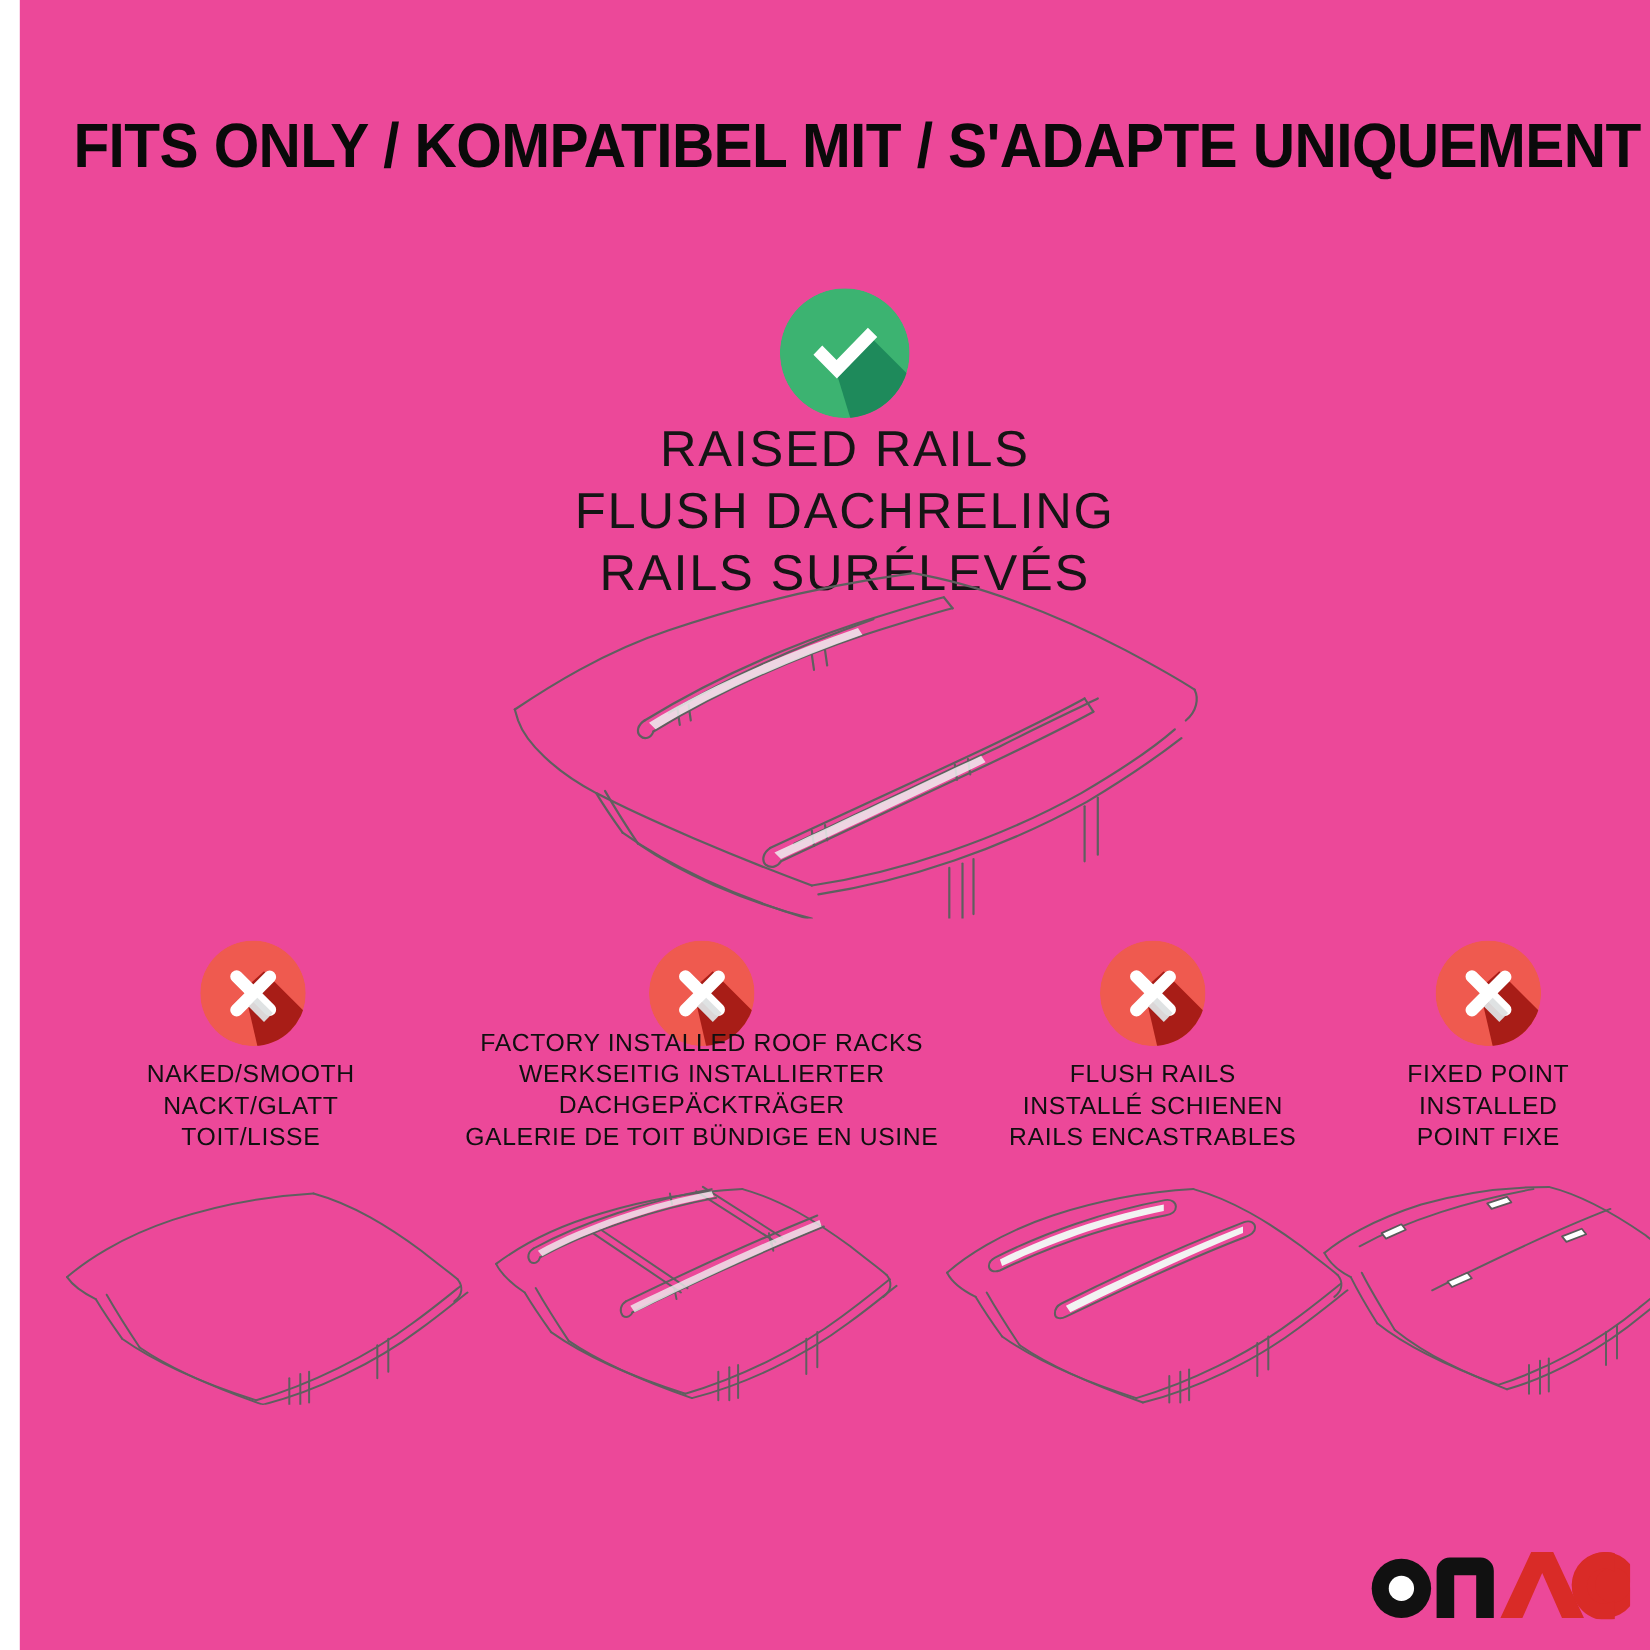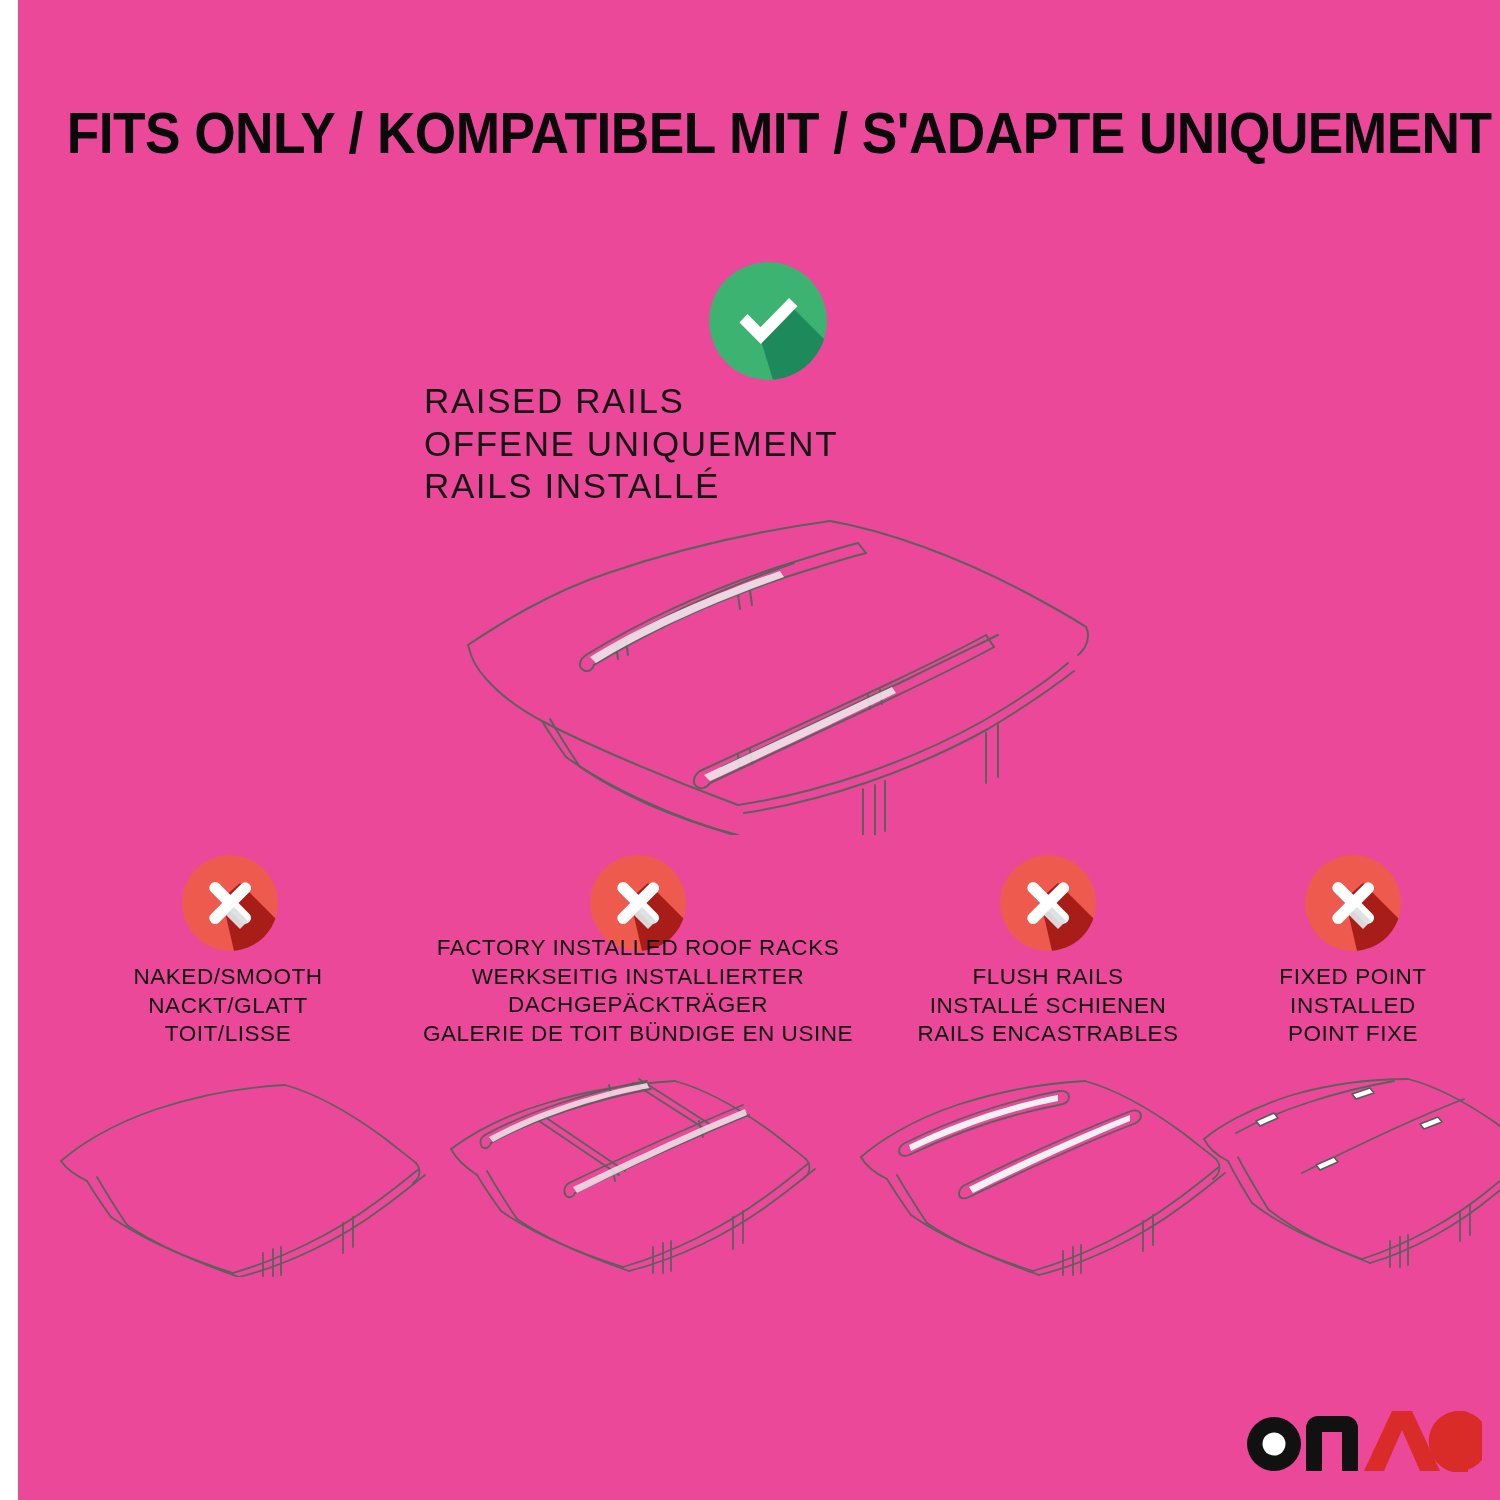--- a/index.html
+++ b/index.html
@@ -51,25 +51,26 @@
   
   .hero-icon {
     left: 691px;
     top: 262px;
     width: 118px;
     height: 118px;
   }
   .hero-text {
     position: absolute;
     top: 380px;
-    left: 406px;
+    left: 430px;
     width: 640px;
+    text-align: center;
     font-family: "Liberation Sans", sans-serif;
     font-weight: 300;
-    font-size: 35px;
+    font-size: 46px;
     line-height: 1.22;
     letter-spacing: 1.6px;
     color: #151515;
     white-space: nowrap;
   }
   .hero-art {
     position: absolute;
     left: 420px;
     top: 505px;
     width: 690px;
@@ -143,22 +144,22 @@
   <div class="icon-wrap hero-icon">
     <svg viewBox="0 0 118 118" width="118" height="118" aria-hidden="true">
       <circle cx="59" cy="59" r="59" fill="#3CB371"></circle>
       <path d="M50 72 L78 40 L118 80 L118 118 L64 118 Z" fill="#1E8A5B"></path>
       <path d="M30.5 60.5 L38.5 52 L51.5 65.2 L80 36 L88.5 44.3 L51.8 82 Z" fill="#FFFFFF"></path>
     </svg>
   </div>
 
   <div class="hero-text">
     <div>RAISED RAILS</div>
-    <div>OFFENE UNIQUEMENT</div>
-    <div>RAILS INSTALLÉ</div>
+    <div>FLUSH DACHRELING</div>
+    <div>RAILS SURÉLEVÉS</div>
   </div>
 
   <div class="hero-art">
     <svg viewBox="0 0 690 330" width="690" height="330" aria-hidden="true">
       <g fill="none" stroke="#5f5f5f" stroke-width="2" stroke-linecap="round" stroke-linejoin="round">
 
         <path d="M30 140 C60 120 110 88 170 68 C240 44 320 26 392 16"></path>
         <path d="M392 16 C450 26 520 52 585 86 C615 102 636 114 648 122"></path>
         <path d="M30 140 L33 150 C40 170 66 196 104 216"></path>
         <path d="M104 216 C150 240 230 274 300 300"></path>

